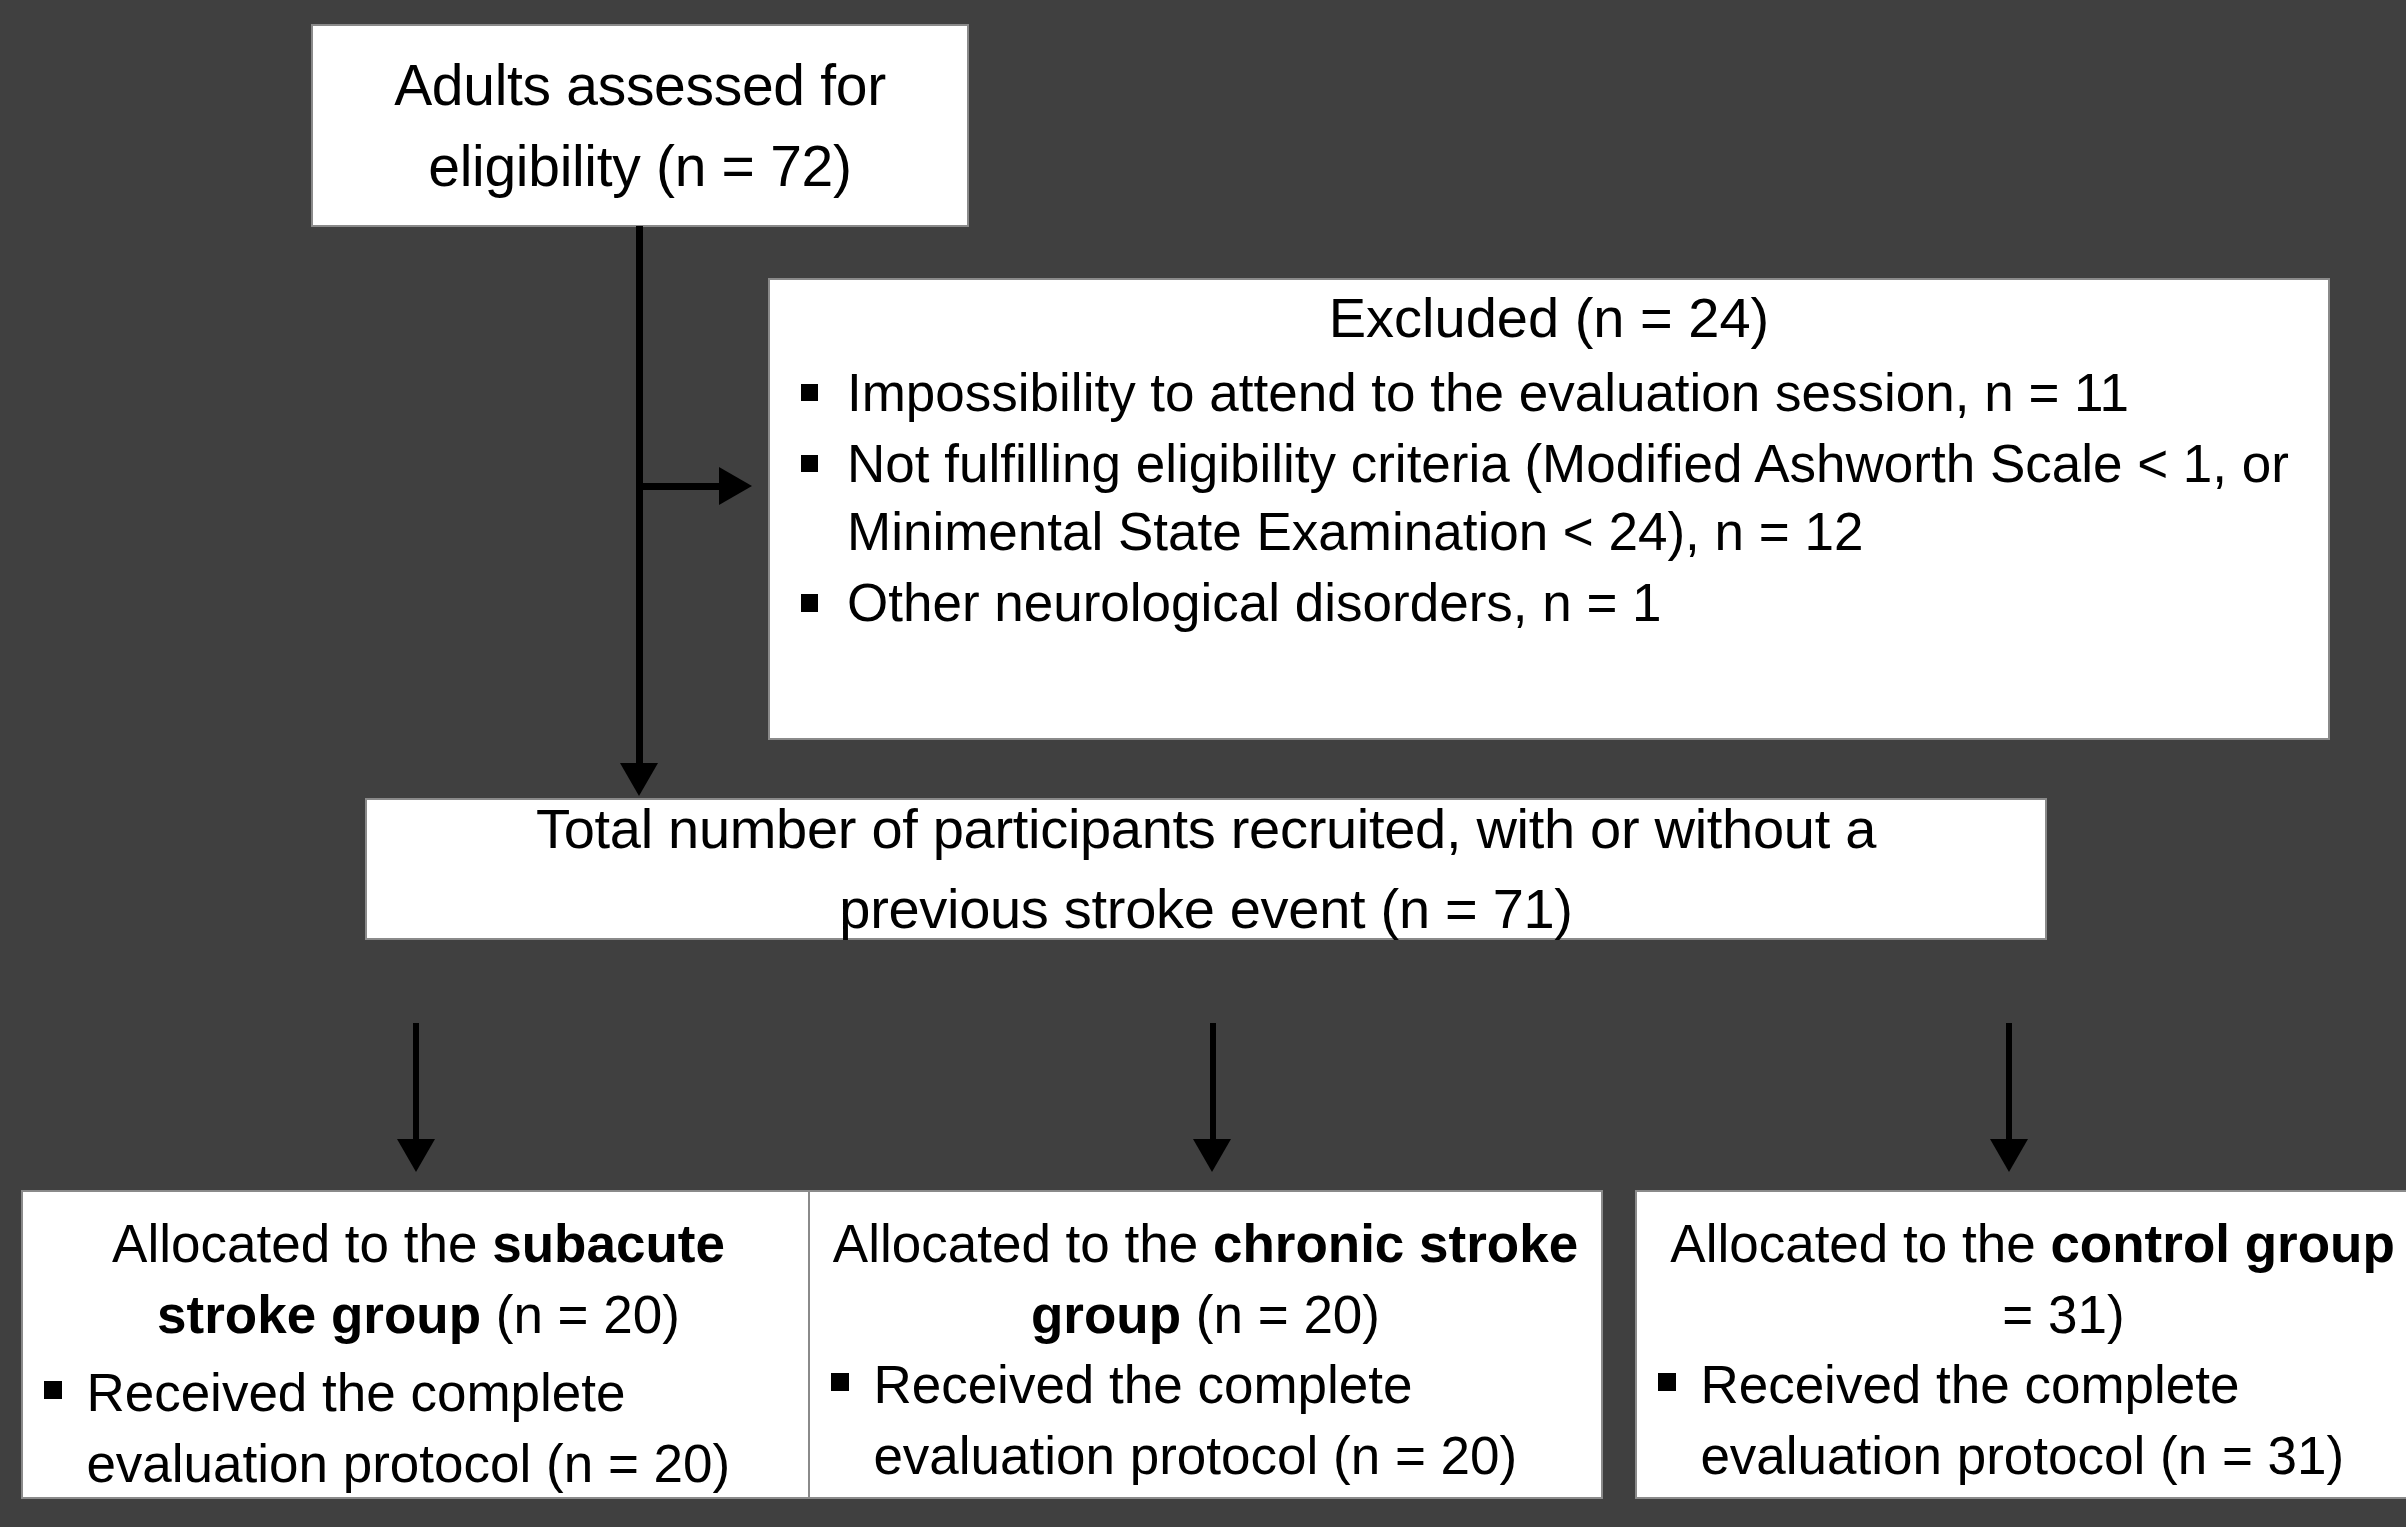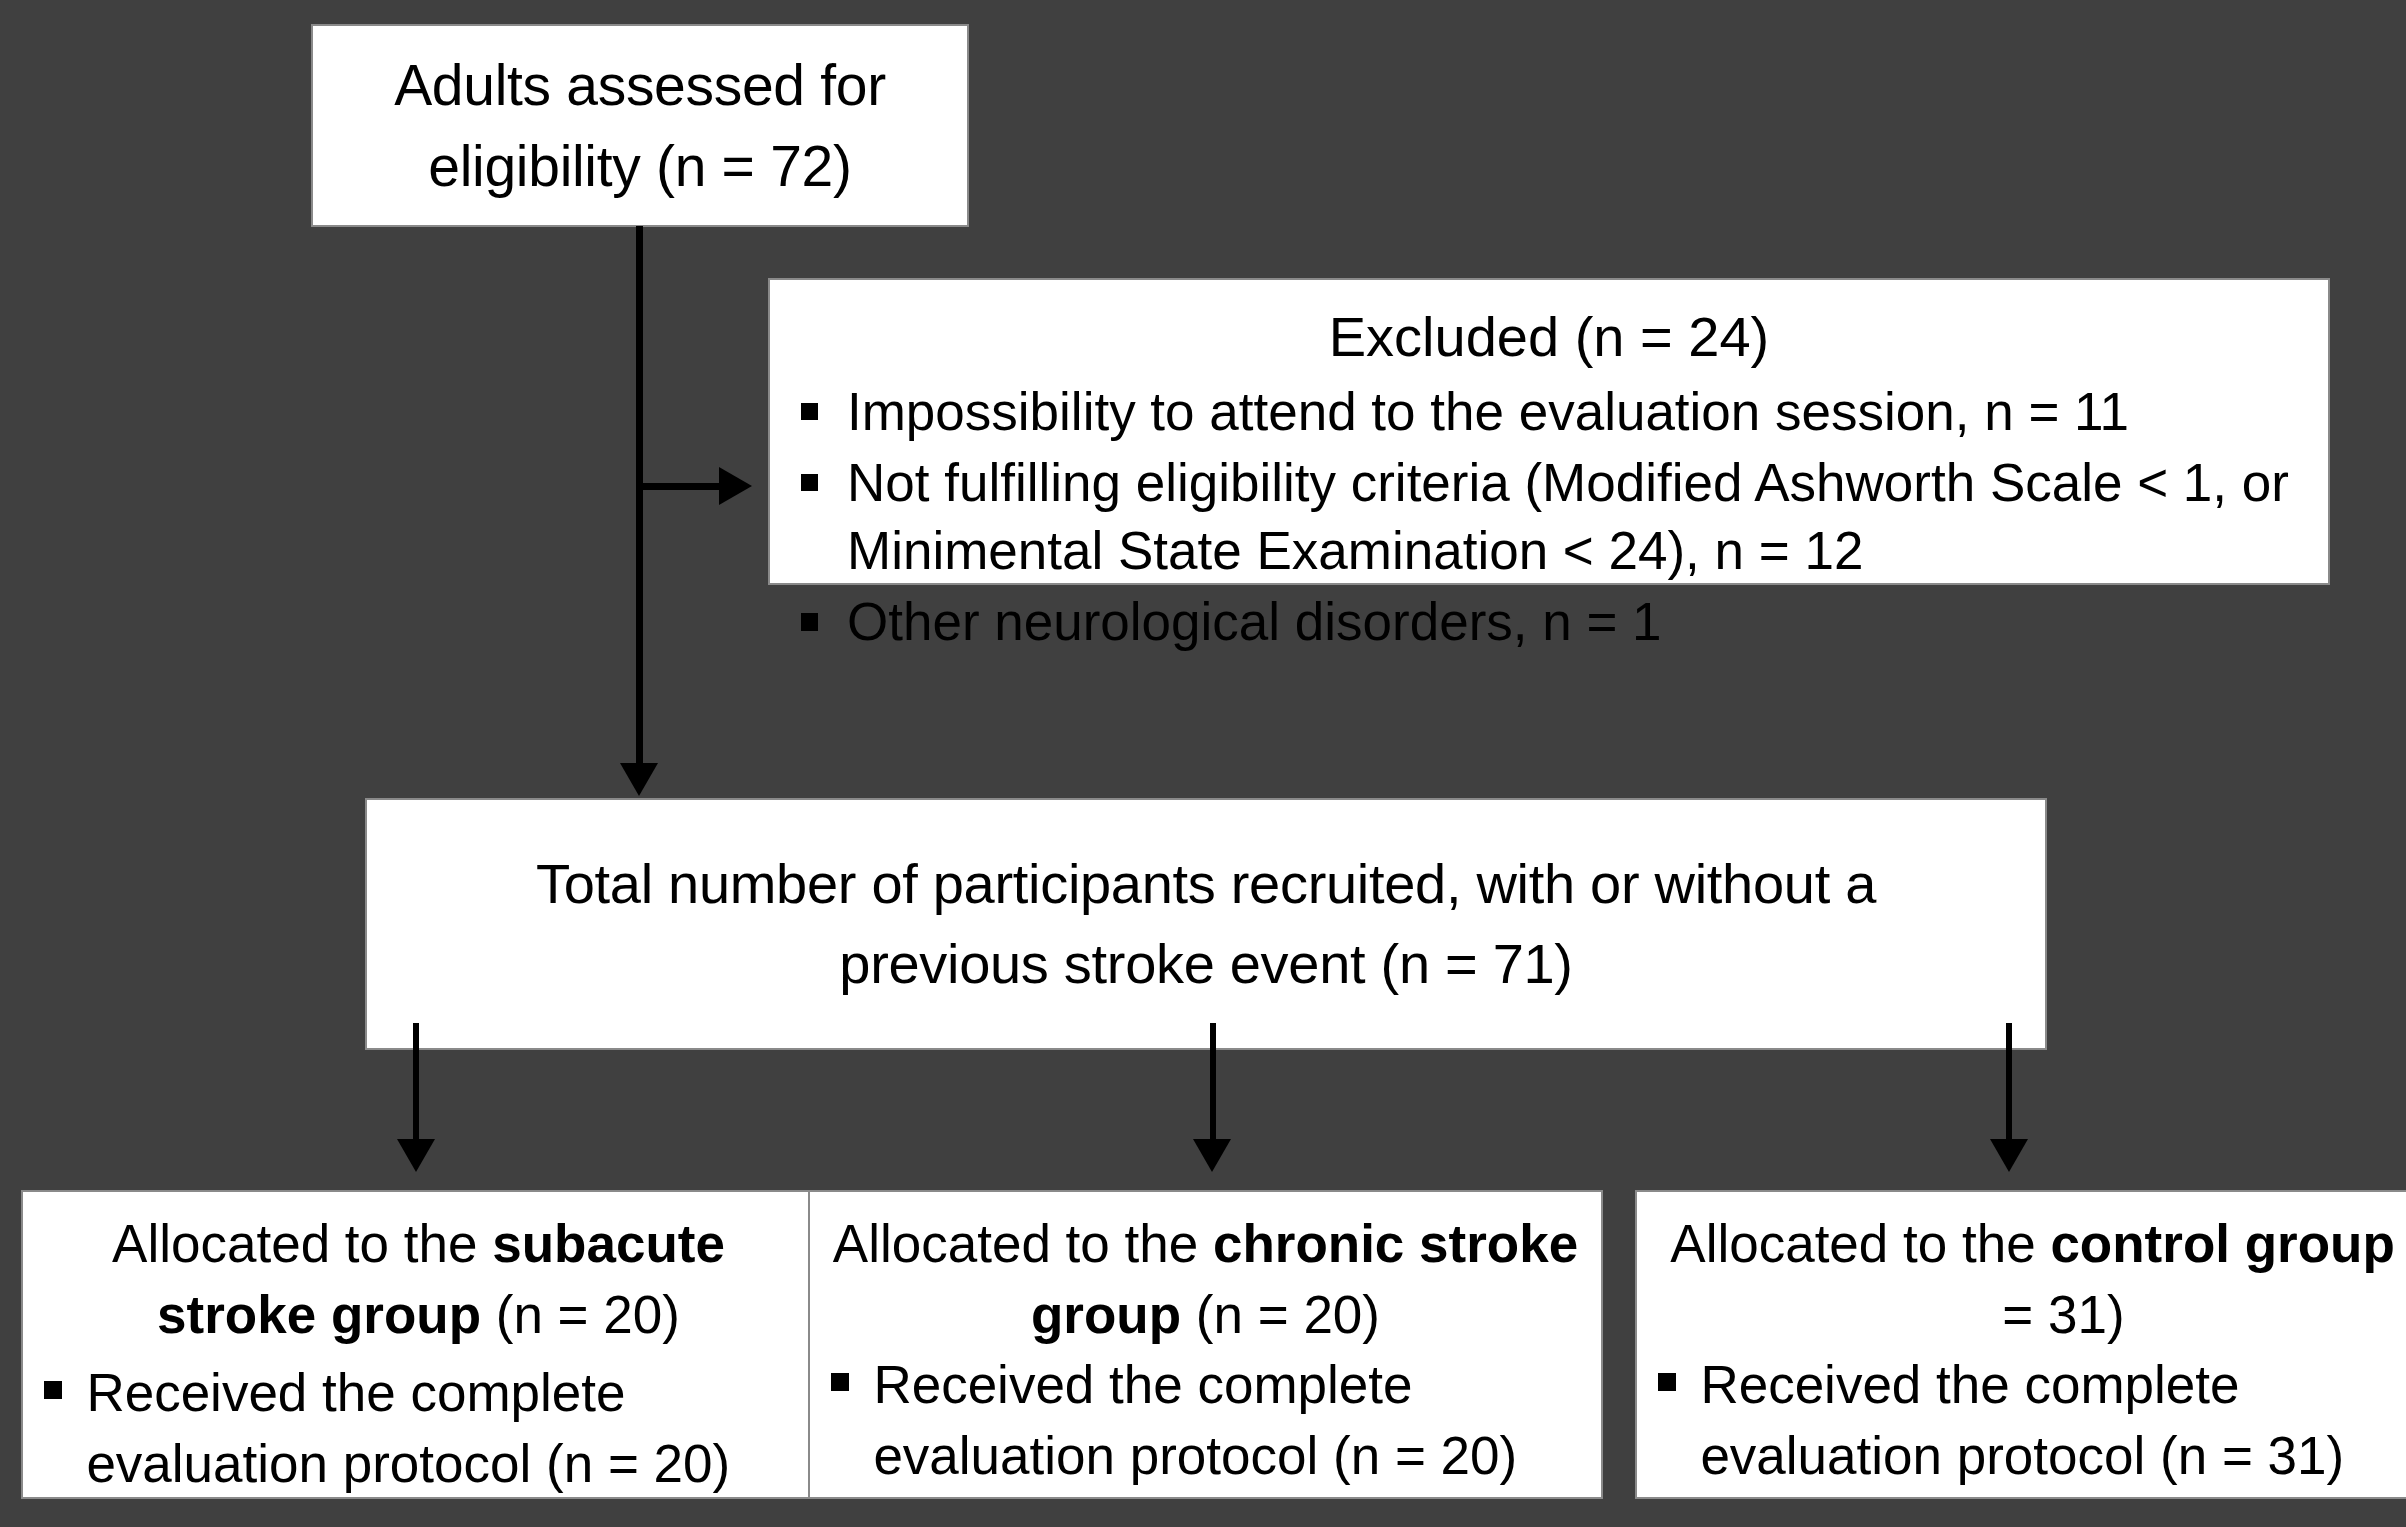--- a/index.html
+++ b/index.html
@@ -43,23 +43,23 @@
     width: 658px;
     height: 203px;
   }
   #box-eligibility .ctext { font-size: 57px; }
 
   
   #box-excluded {
     left: 768px;
     top: 278px;
     width: 1562px;
-    height: 307px;
+    height: 462px;
     justify-content: flex-start;
-    padding-top: 22px;
+    padding-top: 3px;
   }
   #box-excluded .heading {
     text-align: center;
     font-size: 56px;
     line-height: 1.25;
     padding-bottom: 5.8px;
   }
   .bullets {
     list-style: none;
     margin: 0;
@@ -80,21 +80,21 @@
     width: 17.4px;
     height: 17.4px;
     background: #000;
   }
 
   
   #box-total {
     left: 365px;
     top: 798px;
     width: 1682px;
-    height: 252px;
+    height: 142px;
   }
   #box-total .ctext { font-size: 56px; }
 
   
   .group-box {
     top: 1190px;
     height: 309px;
     justify-content: flex-start;
     padding-top: 17.4px;
   }

